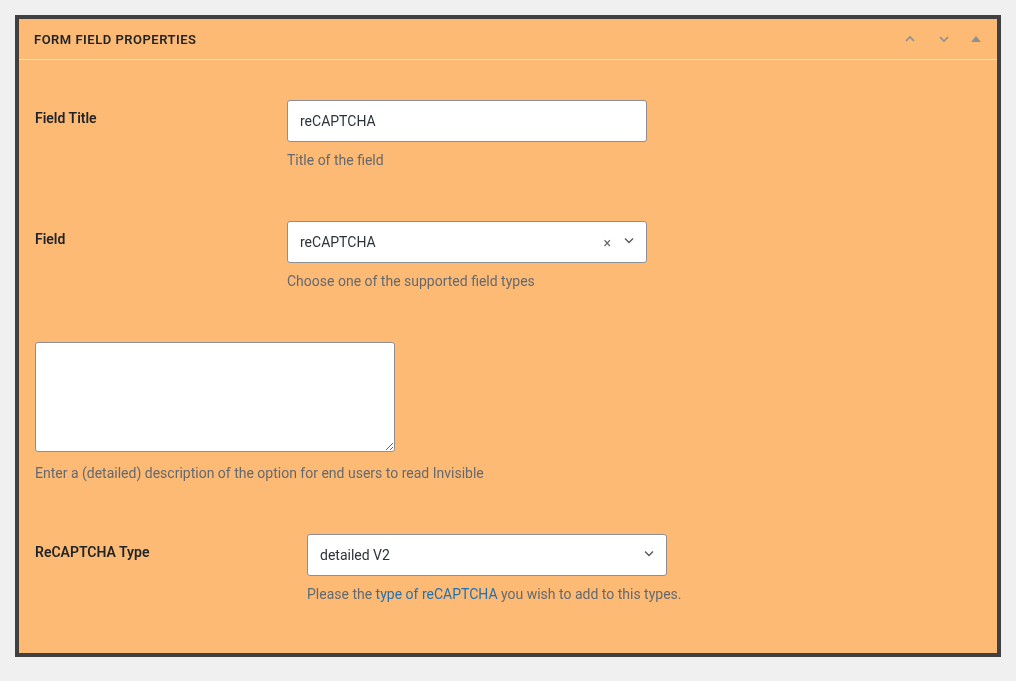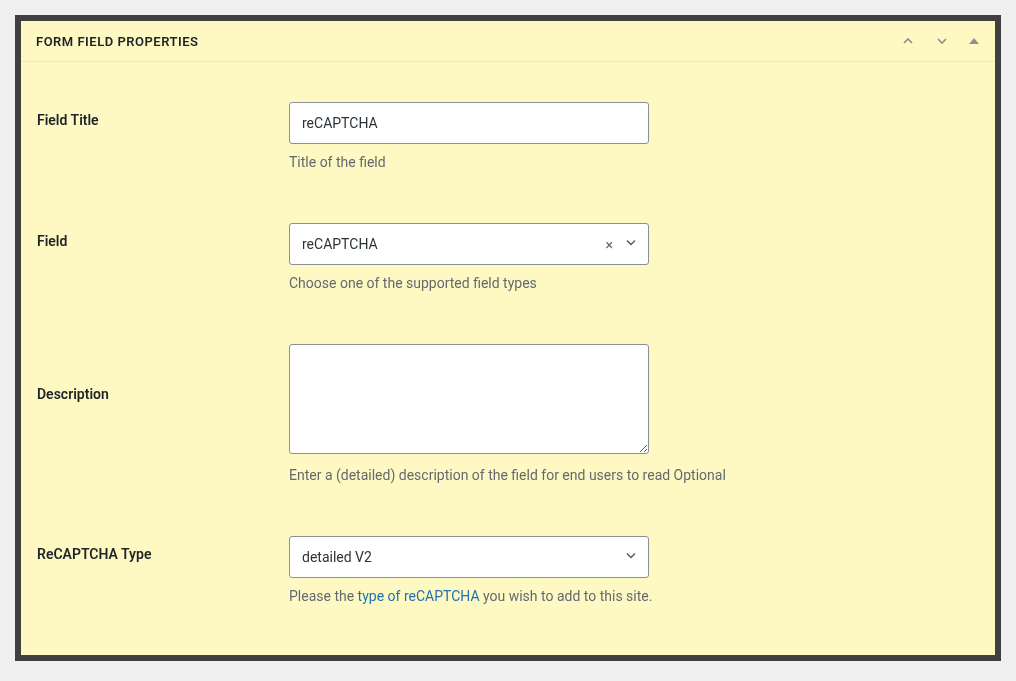--- a/index.html
+++ b/index.html
@@ -8,22 +8,22 @@
       padding: 0;
     }
     body {
       font-family: -apple-system, BlinkMacSystemFont, "Segoe UI", Roboto, Helvetica, Arial, sans-serif;
       background: #f0f0f1;
       padding: 15px;
       font-size: 14px;
       color: #1d2327;
     }
     .panel {
-      background: #fef9c3;
-      border: 6px solid #404040;
+      background: #fdba74;
+      border: 4px solid #404040;
     }
     .panel-header {
       display: flex;
       align-items: center;
       justify-content: space-between;
       padding: 12px 15px;
       border-bottom: 1px solid #e5e5e5;
     }
     .panel-title {
       font-size: 13px;
@@ -44,20 +44,21 @@
     }
     .panel-body {
       padding: 40px 20px 30px 16px;
     }
     .form-row {
       display: flex;
       margin-bottom: 50px;
     }
     .form-row:last-child {
       margin-bottom: 18px;
+      gap: 20px;
     }
     .form-label {
       width: 252px;
       padding-top: 10px;
       font-size: 14px;
       font-weight: 600;
       color: #1d2327;
     }
     .form-control-wrap {
       width: 360px;
@@ -178,41 +179,40 @@
                   <polyline points="6 9 12 15 18 9"></polyline>
                 </svg>
             </span>
           </div>
         </div>
         <div class="help-text">Choose one of the supported field types</div>
       </div>
     </div>
 
     <div class="form-row">
-      <div class="form-label" style="padding-top:42px;">Description</div>
       <div class="form-control-wrap">
         <textarea class="textarea-input" style=""></textarea>
-        <div class="help-text wider-help">Enter a (detailed) description of the field for end users to read Optional</div>
+        <div class="help-text wider-help">Enter a (detailed) description of the option for end users to read Invisible</div>
       </div>
     </div>
 
     <div class="form-row">
       <div class="form-label">ReCAPTCHA Type</div>
       <div class="form-control-wrap">
         <div class="select-wrap">
           <div class="select-display">detailed V2</div>
           <div class="select-icons">
             <span>
               <svg width="16" height="16" viewBox="0 0 24 24" fill="none" stroke="currentColor" stroke-width="2">
                   <polyline points="6 9 12 15 18 9"></polyline>
                 </svg>
             </span>
           </div>
         </div>
         <div class="help-text wider-help">
-          <span>Please the </span><a href="#">type of reCAPTCHA</a><span> you wish to add to this site.</span>
+          <span>Please the </span><a href="#">type of reCAPTCHA</a><span> you wish to add to this types.</span>
           <br>
         </div>
       </div>
     </div>
 
   </div>
 </div>
 
 </body></html>

